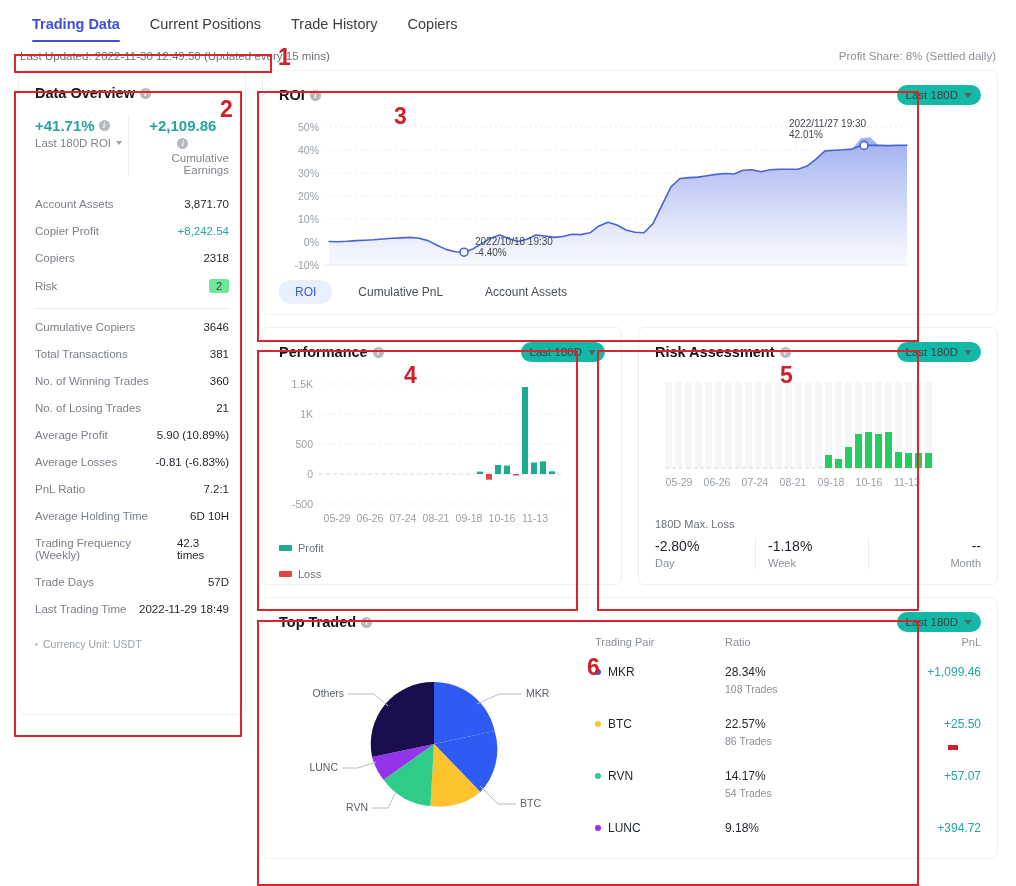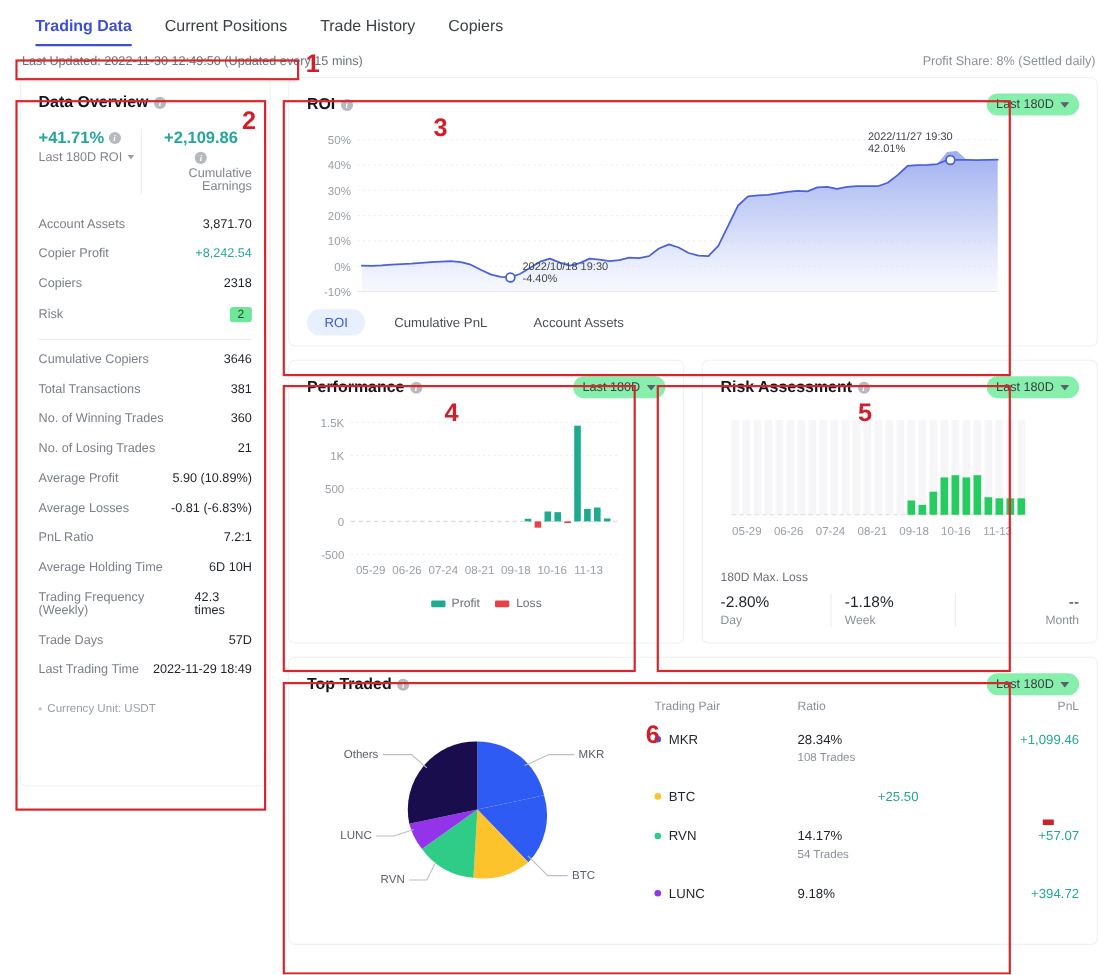--- a/index.html
+++ b/index.html
@@ -31,21 +31,21 @@
   .card { background: #fff; border-radius: 6px; border: 1px solid #f0f0f2; padding: 14px 16px; }
   .card-title { font-size: 14.5px; font-weight: bold; color: #12161c; display: flex; align-items: center; gap: 5px; }
   .info-i {
     display:inline-block; width: 11px; height: 11px; border-radius: 50%;
     background: #b5bac1; color: #fff; font-size: 8px; line-height: 11px;
     text-align: center; font-weight: bold; font-style: italic; font-family: "Liberation Serif", serif;
   }
   .card-head { display: flex; justify-content: space-between; align-items: center; }
 
   .pill {
-    background: #86efac; border-radius: 14px; padding: 4px 9px;
+    background: #14b8a6; border-radius: 14px; padding: 4px 9px;
     font-size: 11.5px; color: #3c4043; display: inline-flex; align-items: center; gap: 6px; cursor: pointer;
   }
   .caret { width: 0; height: 0; border-left: 4px solid transparent; border-right: 4px solid transparent; border-top: 5px solid #5a6069; }
 
   
   .ov-top { display: flex; margin-top: 16px; }
   .ov-cell { flex: 1; }
   .ov-cell.right { text-align: right; border-left: 1px solid #ececef; padding-left: 8px; }
   .ov-big { font-size: 15px; font-weight: bold; color: #26a69a; display: flex; align-items: center; gap: 4px; }
   .ov-cell.right .ov-big { justify-content: flex-end; flex-direction: column; }
@@ -65,21 +65,21 @@
   
   .chart-wrap { position: relative; }
   .yaxis-lbl, .xaxis-lbl { font-size: 10.5px; fill: #9aa0a6; font-family: "Liberation Sans", sans-serif; }
   .ann { font-size: 10px; fill: #41464d; font-family: "Liberation Sans", sans-serif; }
 
   .seg-row { display: flex; gap: 10px; margin-top: 6px; }
   .seg { font-size: 12px; color: #4a4f57; padding: 5px 16px; border-radius: 14px; cursor: pointer; }
   .seg.active { background: #e8effd; color: #3b5bdb; }
 
   
-  .legend { display: flex; justify-content: center; gap: 14px; margin-top: 8px; }
+  .legend { display: flex; justify-content: center; gap: 14px; margin-top: 8px; flex-direction: column; }
   .lg { display: flex; align-items: center; gap: 6px; font-size: 11px; color: #6b7078; }
   .swatch { width: 13px; height: 6px; border-radius: 1px; }
 
   .maxloss-title { font-size: 11px; color: #6b7078; margin-top: 10px; }
   .maxloss-row { display: flex; margin-top: 8px; }
   .ml { flex: 1; }
   .ml + .ml { border-left: 1px solid #ededf0; padding-left: 12px; }
   .ml.last { text-align: right; }
   .ml-v { font-size: 14px; color: #1e2329; }
   .ml-k { font-size: 11px; color: #8b9099; margin-top: 3px; }
@@ -506,20 +506,24 @@
               <div class="ratio-t">108 Trades</div>
             </div>
             <div class="c-pnl pnl-v">+1,099.46</div>
           </div>
 
           <div class="tt-row">
             <div class="c-pair pair-cell">
               <span class="dot" style="background:#fcc32c"></span>
               <span>BTC</span>
             </div>
+            <div class="c-ratio">
+              <div class="ratio-v">22.57%</div>
+              <div class="ratio-t">86 Trades</div>
+            </div>
             <div class="c-pnl pnl-v">+25.50</div>
           </div>
 
           <div class="tt-row">
             <div class="c-pair pair-cell">
               <span class="dot" style="background:#2ecc87"></span>
               <span>RVN</span>
             </div>
             <div class="c-ratio">
               <div class="ratio-v">14.17%</div>

